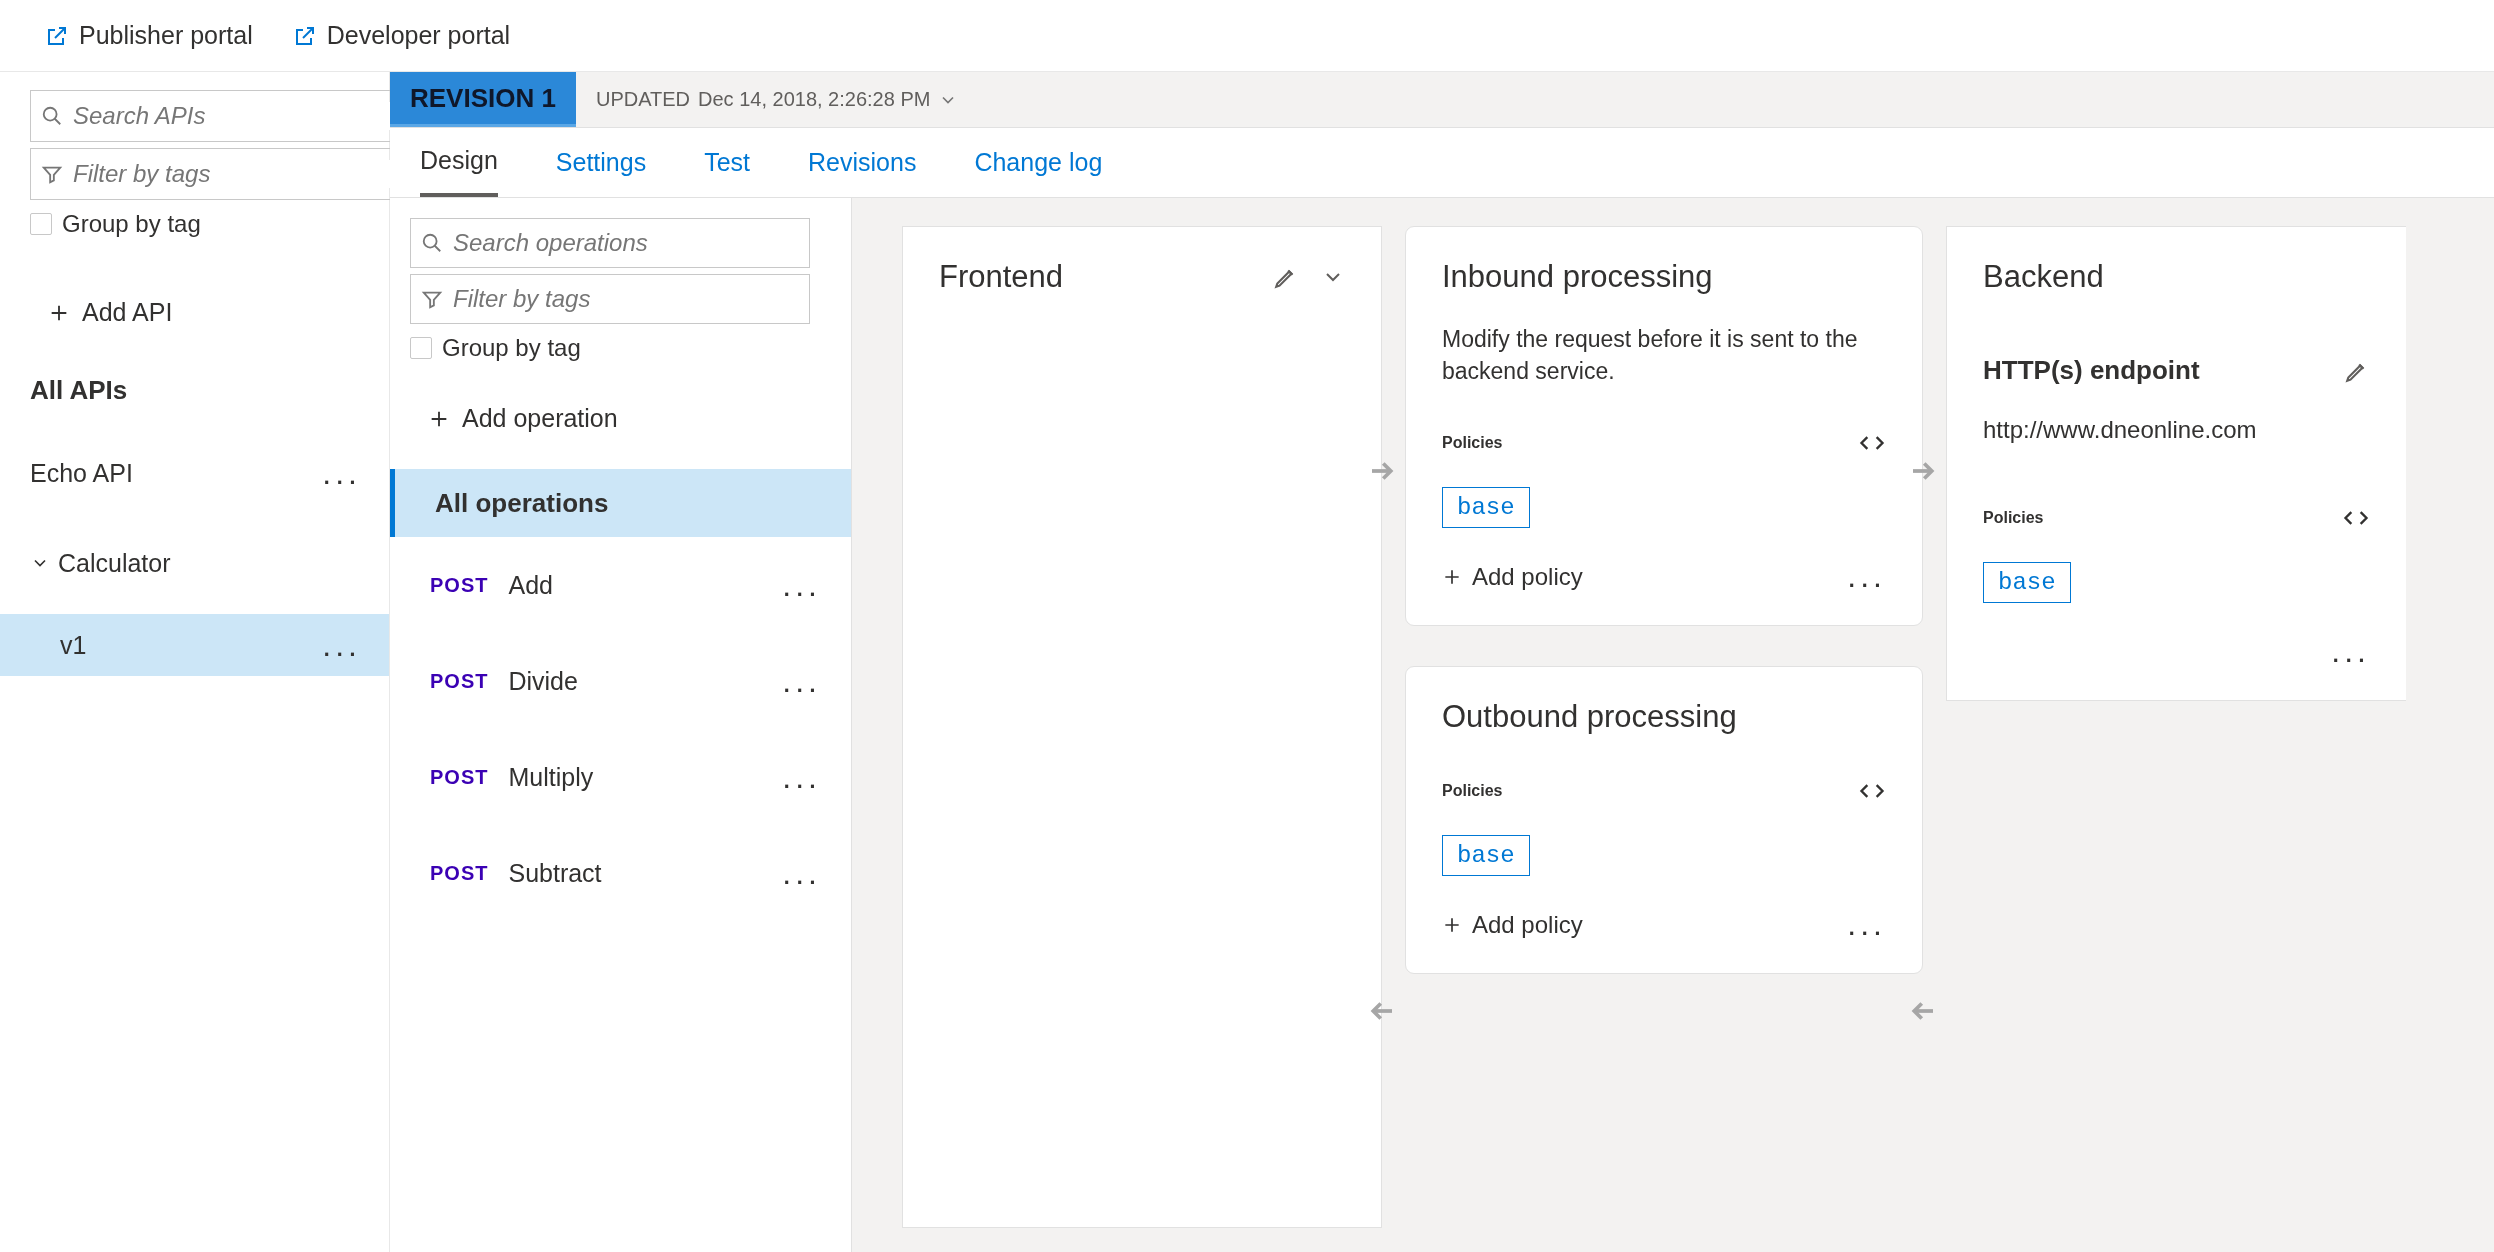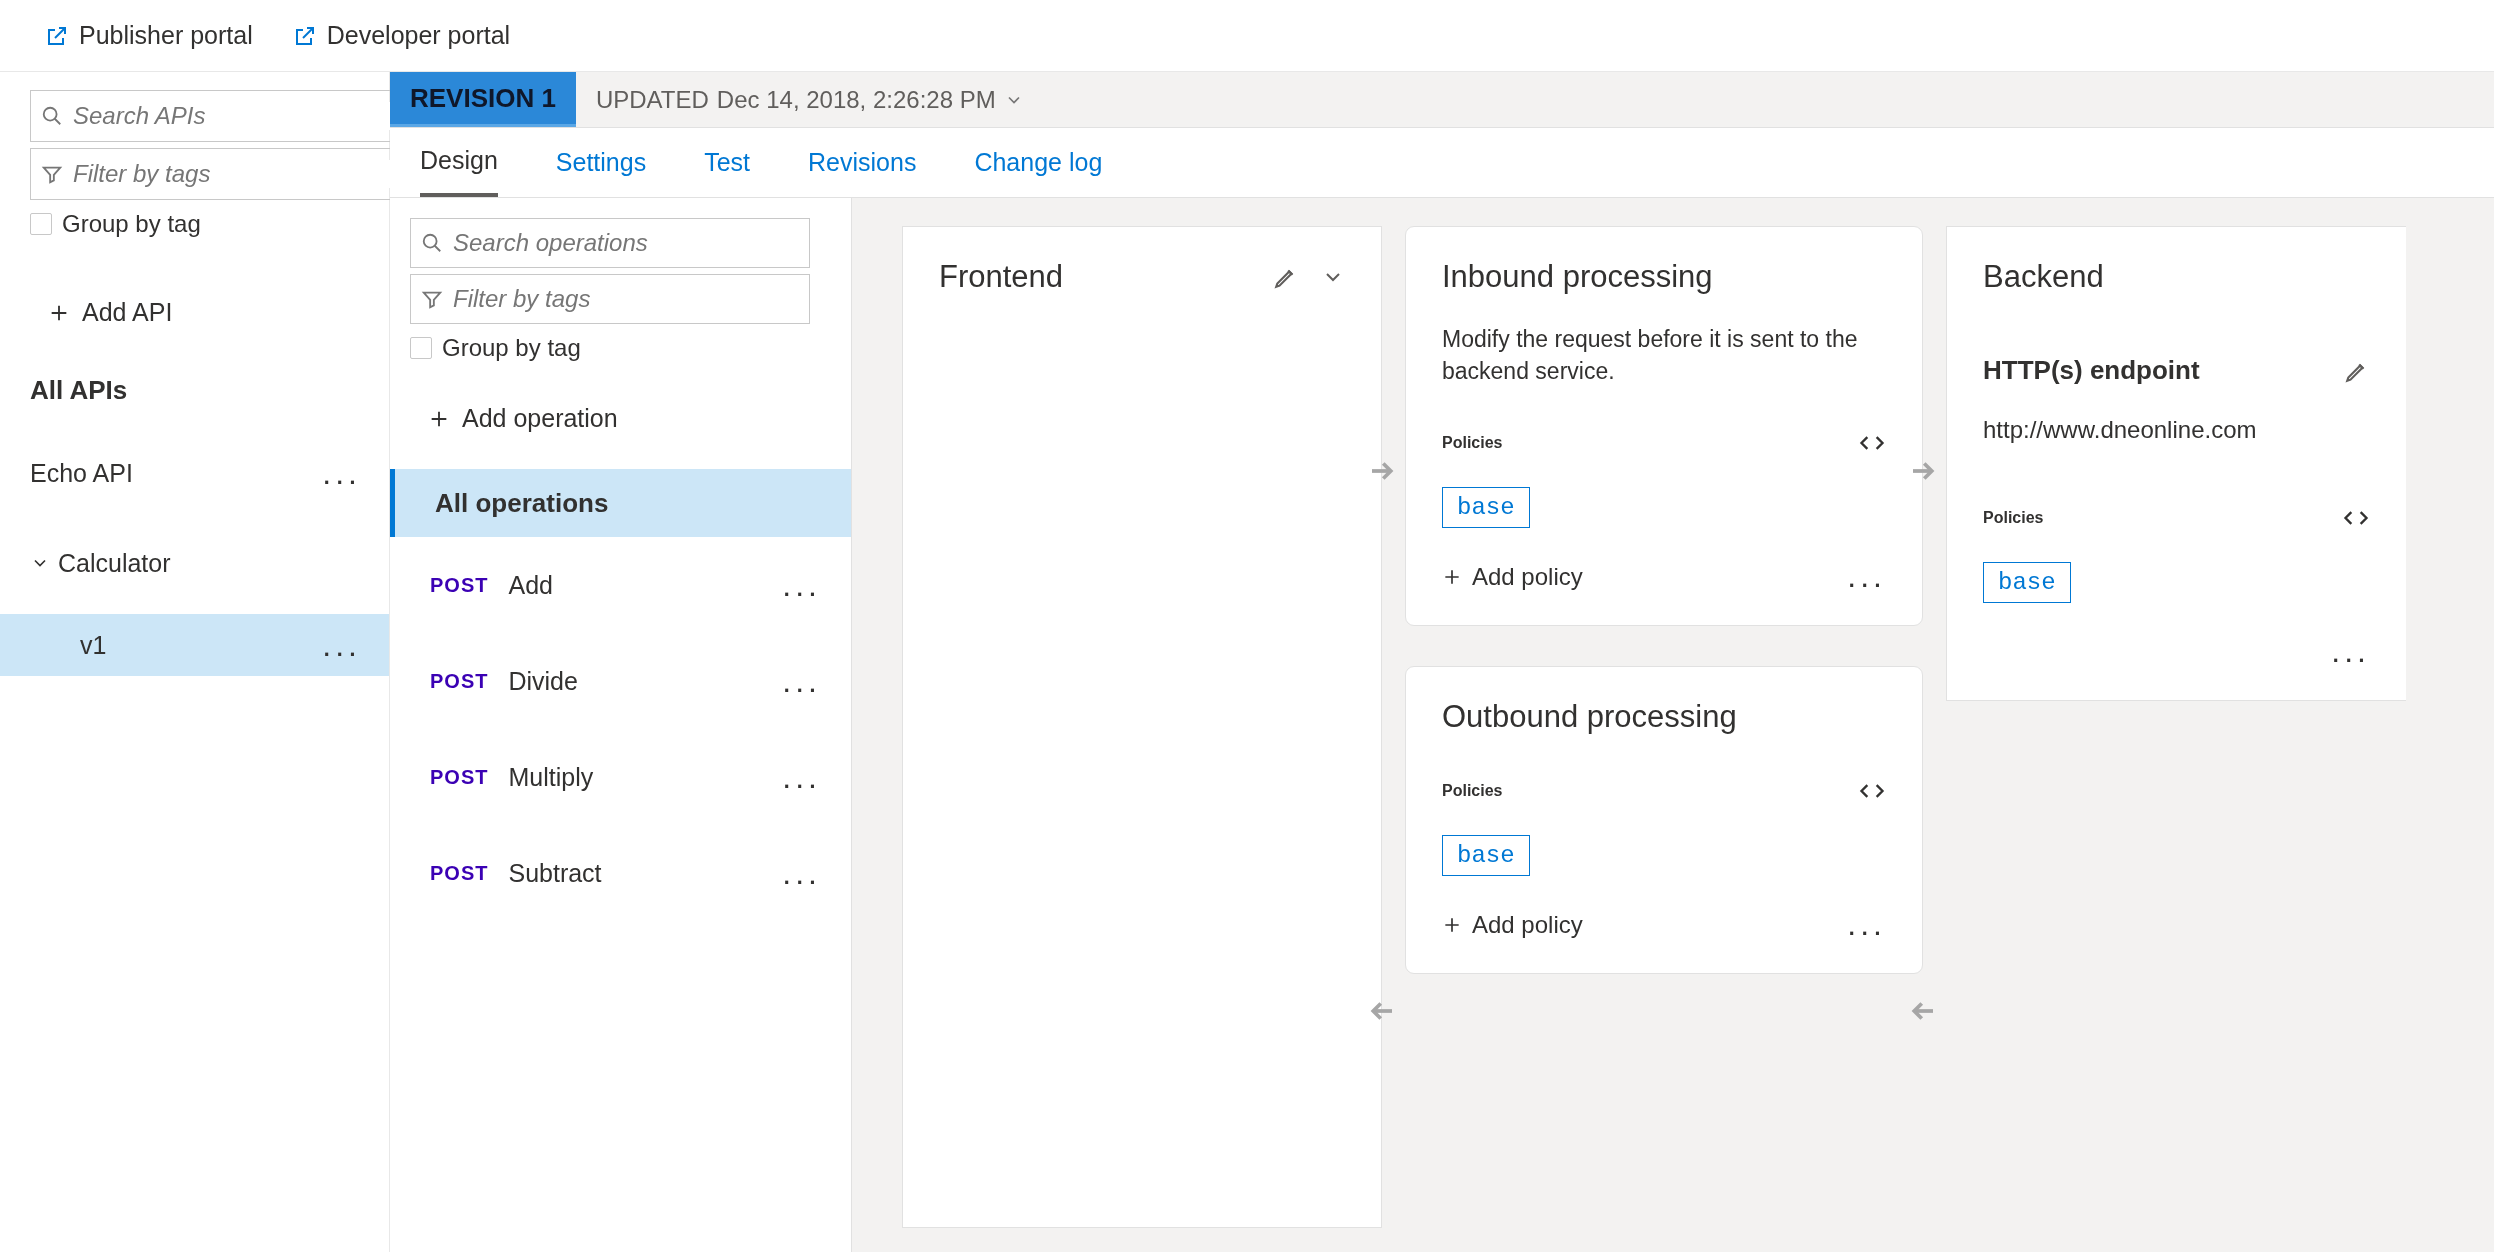--- a/index.html
+++ b/index.html
@@ -94,21 +94,21 @@
     margin-top: 36px;
     cursor:pointer;
   }
   .api-item.second { margin-top: 28px; }
   .api-item .left {
     display:flex; align-items:center; gap: 8px;
   }
 
   .api-version {
     display:flex; align-items:center; justify-content:space-between;
-    padding: 0 28px 0 80px;
+    padding: 0 28px 0 60px;
     height: 62px;
     font-size: 25px;
     margin-top: 20px;
     cursor:pointer;
   }
   .api-version.selected {
     background: #cce6f7;
   }
 
   .dots { font-size: 32px; letter-spacing: 4px; color:#323130; }
@@ -133,21 +133,21 @@
     font-weight:700;
     display:flex; align-items:center;
     padding: 0 20px;
     font-size:26px;
     border-bottom: 3px solid #5aa7e6;
   }
   .rev-updated {
     display:flex; align-items:center;
     padding: 0 20px;
     color:#605e5c;
-    font-size:24px;
+    font-size:20px;
     gap: 8px;
   }
 
   .tab-bar {
     height: 70px;
     display:flex; align-items:center;
     gap: 58px;
     padding-left: 30px;
     border-bottom: 1px solid #e1e1e1;
     font-size: 25px;

